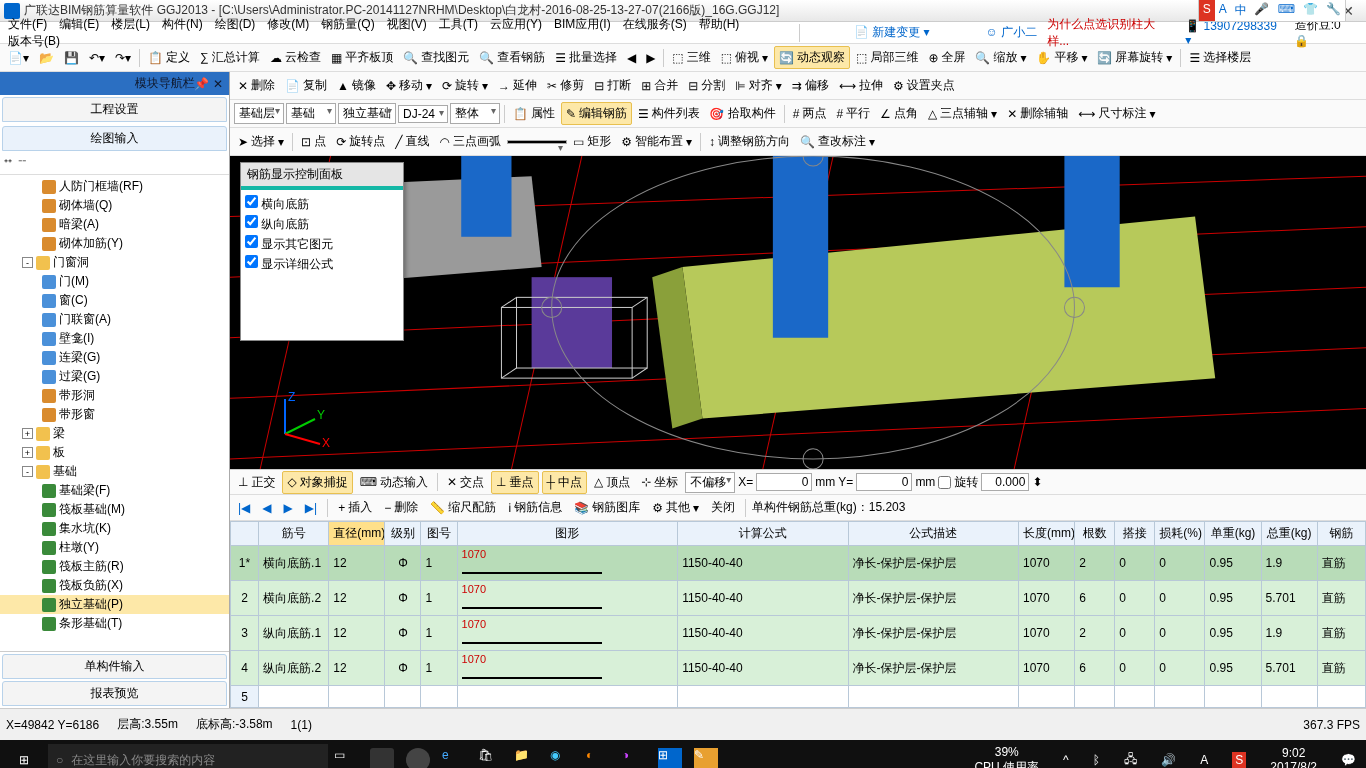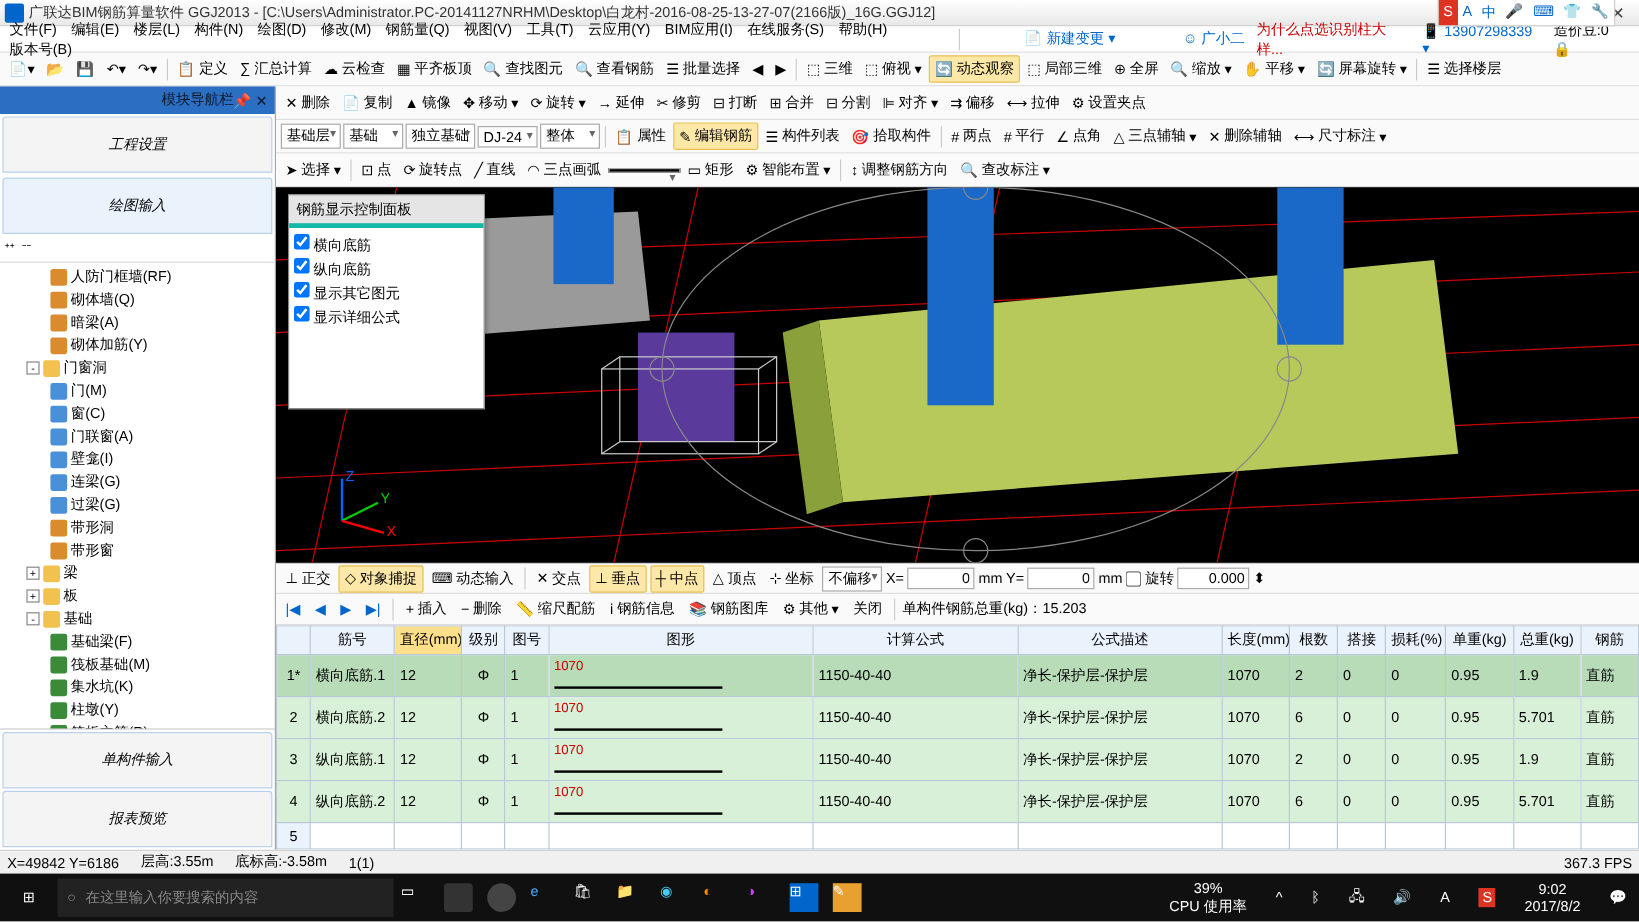--- a/index.html
+++ b/index.html
@@ -16,21 +16,21 @@
 .menubar .redlink { color: #c00; padding: 0 6px; }
 .menubar .phone { color: #06c; padding: 0 4px; }
 .menubar .cost { padding: 0 6px; }
 .toolbar { height: 28px; background: #fafafa; border-bottom: 1px solid #ddd; display: flex; align-items: center; padding: 0 4px; gap: 2px; flex-wrap: nowrap; overflow: hidden; }
 .tbtn { display: inline-flex; align-items: center; padding: 2px 4px; cursor: pointer; white-space: nowrap; gap: 3px; }
 .tbtn.active { background: #fde8a8; border: 1px solid #e8c050; border-radius: 2px; }
 .tsep { width: 1px; height: 18px; background: #ccc; margin: 0 2px; }
 .body { display: flex; height: calc(100vh - 22px - 22px - 28px - 20px - 40px); }
 .sidebar { width: 230px; background: #fff; border-right: 1px solid #aaa; display: flex; flex-direction: column; }
 .sb-title { background: #2b6fc2; color: #0f172a; padding: 3px 6px; display: flex; justify-content: flex-end; align-items: center; }
-.sb-tab { background: #eaf2fb; border: 1px solid #b8d2ea; border-radius: 3px 3px 0 0; padding: 14px; margin: 2px; text-align: center; cursor: pointer; font-style: italic; }
+.sb-tab { background: #eaf2fb; border: 1px solid #b8d2ea; border-radius: 3px 3px 0 0; padding: 3px; margin: 2px; text-align: center; cursor: pointer; }
 .sb-tab.inactive { background: #f4f4f4; }
 .sb-toolbar { padding: 2px 4px; border-bottom: 1px solid #ddd; display: flex; gap: 6px; }
 .tree { flex: 1; overflow: auto; padding: 2px 0; }
 .tree-item { display: flex; align-items: center; padding: 1px 2px; cursor: pointer; white-space: nowrap; }
 .tree-item.selected { background: #fde8a8; }
 .tree-indent { display: inline-block; }
 .tree-exp { width: 11px; height: 11px; border: 1px solid #888; display: inline-flex; align-items: center; justify-content: center; font-size: 9px; margin-right: 3px; background: #fff; cursor: pointer; }
 .tree-icon { width: 14px; height: 14px; margin-right: 3px; display: inline-block; }
 .sb-footer { border-top: 1px solid #ccc; }
 .main { flex: 1; display: flex; flex-direction: column; overflow: hidden; }
@@ -47,21 +47,21 @@
 table.grid { border-collapse: collapse; width: 100%; table-layout: fixed; }
 table.grid th, table.grid td { border: 1px solid #b8c8d8; padding: 3px 4px; text-align: left; height: 22px; overflow: hidden; white-space: nowrap; }
 table.grid th { background: #eaf2fb; text-align: center; font-weight: normal; }
 table.grid th.sorted { background: #ffe08a; }
 table.grid td.rowhead { background: #eaf2fb; text-align: center; }
 table.grid tr.datarow td { background: #d8f0d8; }
 table.grid tr.selected td { background: #b8dcb8; }
 .shape-cell { text-align: center; position: relative; }
 .shape-line { border-bottom: 2px solid #000; display: inline-block; width: 140px; position: relative; }
 .shape-val { color: #c00; font-size: 11px; position: relative; top: -2px; }
-.statusbar { height: 20px; background: #f0f0f0; border-top: 1px solid #ccc; display: flex; align-items: center; padding: 0 6px; gap: 18px; font-size: 11px; }
+.statusbar { height: 32px; background: #f0f0f0; border-top: 1px solid #ccc; display: flex; align-items: center; padding: 0 6px; gap: 18px; font-size: 11px; }
 .statusbar .sflex { flex: 1; }
 .taskbar { height: 40px; background: #101010; display: flex; align-items: center; color: #fff; }
 .taskbar .start { width: 48px; height: 40px; display: flex; align-items: center; justify-content: center; }
 .taskbar .search { background: #222; height: 32px; flex: 0 0 280px; display: flex; align-items: center; padding: 0 8px; color: #888; gap: 8px; }
 .taskbar .tray { margin-left: auto; display: flex; align-items: center; gap: 24px; padding: 0 10px; font-size: 11px; }
 .taskbar .tbicon { width: 24px; height: 24px; margin: 0 6px; }
 .dropdown { border: 1px solid #aaa; background: #fff; padding: 1px 4px 1px 4px; position: relative; display: inline-block; min-width: 50px; }
 .dropdown::after { content: "▾"; position: absolute; right: 3px; top: 1px; color: #666; font-size: 10px; }
 svg.axes { position: absolute; left: 40px; bottom: 20px; }
 .ime-bar { position: absolute; right: 20px; top: -1px; display: flex; background: #fff; border: 1px solid #ccc; }
@@ -405,21 +405,21 @@
       <span class="tbtn">⊹ <span>坐标</span></span>
       <span class="dropdown">不偏移</span>
       <span>X=</span>
       <input type="text" value="0" style="">
       <span>mm</span>
       <span>Y=</span>
       <input type="text" value="0" style="">
       <span>mm</span>
       <input type="checkbox" style="">
       <span>旋转</span>
-      <input type="text" style="width: 60px;" value="0.000">
+      <input type="text" style="width: 48px;" value="0.000">
       <span>⬍</span>
     </div>
 
     <div class="grid-toolbar">
       <span class="tbtn" style="color:#06c">|◀</span>
       <span class="tbtn" style="color:#06c">◀</span>
       <span class="tbtn" style="color:#06c">▶</span>
       <span class="tbtn" style="color:#06c">▶|</span>
       <span class="tsep"></span>
       <span class="tbtn">+ <span>插入</span></span>

